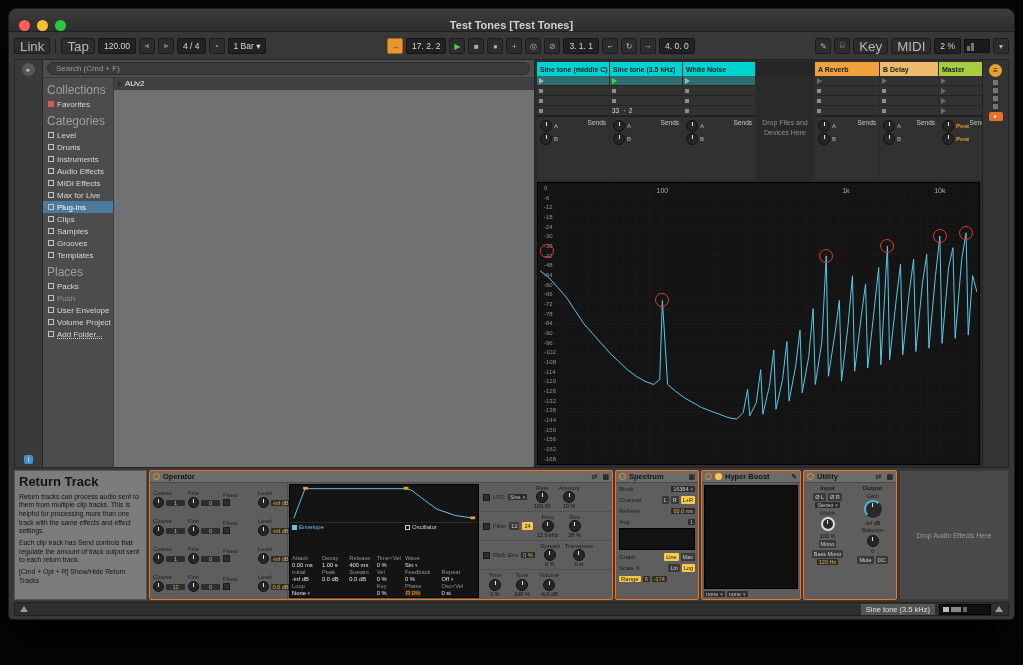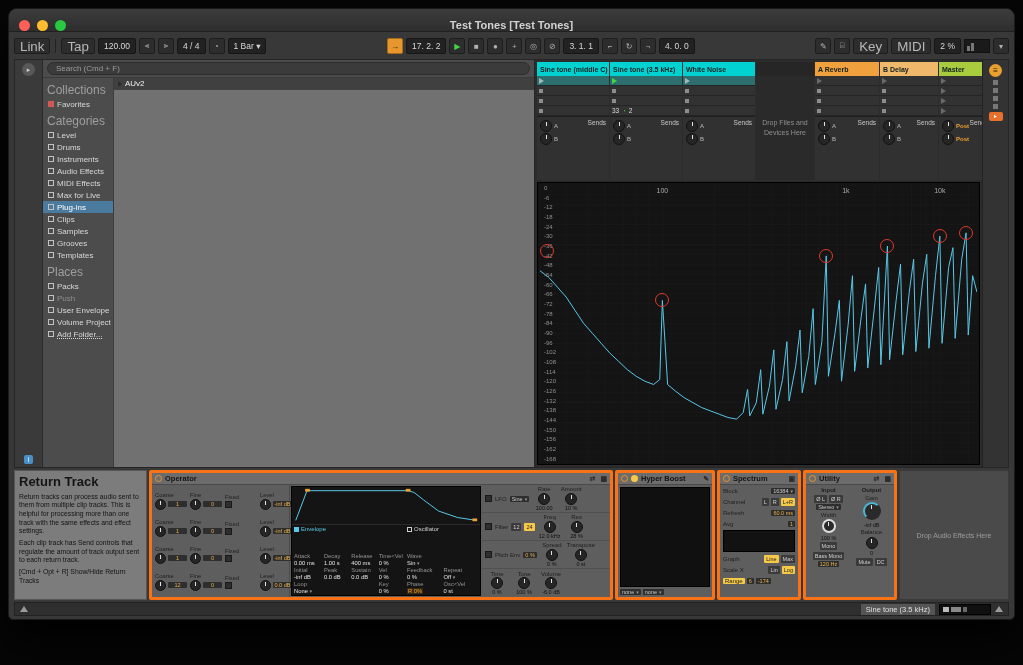--- a/index.html
+++ b/index.html
@@ -81,21 +81,21 @@
 .db-axis span{font-size:6px;color:#8f8f8f;line-height:1}
 .freq-axis{position:absolute;top:2px;left:0;right:0;height:8px;z-index:2}
 .freq-axis span{position:absolute;transform:translateX(-50%);font-size:7px;color:#a8a8a8}
 .anns{position:absolute;inset:0;z-index:3;pointer-events:none}
 .ann{position:absolute;width:14px;height:14px;border:1.6px solid #e03a2c;border-radius:50%;transform:translate(-50%,-50%)}
 
 .device-panel{height:130px;margin:2px 5px 0;display:flex;gap:2px;flex:none;min-width:0}
 .info-box{width:133px;background:#7c7c7c;border:1px solid #565656;color:#141414;font-size:6.8px;line-height:1.28;padding:3px 4px;overflow:hidden;flex:none}
 .info-title{font-size:13px;font-weight:bold;margin-bottom:2px}
 .info-box p{margin-bottom:3px}
-.device{background:#5e5e5e;border:3px solid #f97316;border-radius:2px;display:flex;flex-direction:column;overflow:hidden;flex:none}
+.device{background:#5e5e5e;border:1px solid #f97316;border-radius:2px;display:flex;flex-direction:column;overflow:hidden;flex:none}
 .dev-head{height:12px;background:#6c6c6c;border-bottom:1px solid #4a4a4a;display:flex;align-items:center;gap:3px;padding:0 3px;font-size:7.5px;font-weight:bold;color:#141414;flex:none}
 .pwr{width:7px;height:7px;border:1.5px solid #e8962e;border-radius:50%;flex:none}
 .m4l{width:7px;height:7px;border-radius:50%;background:#f7c948;flex:none}
 .dev-ic{margin-left:auto;font-size:7px;color:#2a2a2a}
 .dev-ic+.dev-ic{margin-left:2px}
 .knob{width:11px;height:11px;border-radius:50%;background:#262626;border:1px solid #121212;position:relative;flex:none}
 .knob::after{content:"";position:absolute;left:calc(50% - .5px);top:1px;width:1px;height:4px;background:#e2e2e2}
 .k12{width:12px;height:12px}.k14{width:14px;height:14px}.k18{width:18px;height:18px}
 .white-arc{border:2px solid #ddd;background:#2a2a2a}
 .cyan-arc{border:2px solid #2a2a2a;border-top-color:#49b8d8;border-left-color:#49b8d8;background:#2a2a2a}
@@ -825,83 +825,83 @@
             <div class="gk">
                   <span class="glabel">Volume</span>
                   <span class="knob k12"></span>
                   <span class="v">-6.0 dB</span>
                 </div>
           </div>
         </div>
       </div>
     </div>
 
+    <div class="device sd">
+      <div class="dev-head">
+        <span class="pwr"></span>
+        <span>Spectrum</span>
+        <span class="dev-ic">▣</span>
+      </div>
+      <div class="sd-row">
+            <span class="sdl">Block</span>
+            <span class="dd">
+              <span>16384</span>
+              <span class="caret">▾</span>
+            </span>
+          </div>
+      <div class="sd-row">
+            <span class="sdl">Channel</span>
+            <span class="btn-g">L</span>
+            <span class="btn-g">R</span>
+            <span class="btn-y">L+R</span>
+          </div>
+      <div class="sd-row">
+            <span class="sdl">Refresh</span>
+            <span class="val-box">60.0 ms</span>
+          </div>
+      <div class="sd-row">
+            <span class="sdl">Avg</span>
+            <span class="val-box">1</span>
+          </div>
+      <div class="sd-display"></div>
+      <div class="sd-row">
+            <span class="sdl">Graph</span>
+            <span class="btn-y">Line</span>
+            <span class="btn-g">Max</span>
+          </div>
+      <div class="sd-row">
+            <span class="sdl">Scale X</span>
+            <span class="btn-g">Lin</span>
+            <span class="btn-y">Log</span>
+          </div>
+      <div class="sd-row">
+            <span class="lbl-y">Range</span>
+            <span class="val-box">6</span>
+            <span class="val-box">-174</span>
+          </div>
+    </div>
+
     <div class="device hb">
       <div class="dev-head">
         <span class="pwr"></span>
         <span class="m4l"></span>
         <span>Hyper Boost</span>
         <span class="dev-ic">✎</span>
       </div>
       <div class="hb-display"></div>
       <div class="hb-foot">
         <span class="dd">
               <span>none</span>
               <span class="caret">▾</span>
             </span>
         <span class="dd">
               <span>none</span>
               <span class="caret">▾</span>
             </span>
       </div>
-    </div>
-
-    <div class="device sd">
-      <div class="dev-head">
-        <span class="pwr"></span>
-        <span>Spectrum</span>
-        <span class="dev-ic">▣</span>
-      </div>
-      <div class="sd-row">
-            <span class="sdl">Block</span>
-            <span class="dd">
-              <span>16384</span>
-              <span class="caret">▾</span>
-            </span>
-          </div>
-      <div class="sd-row">
-            <span class="sdl">Channel</span>
-            <span class="btn-g">L</span>
-            <span class="btn-g">R</span>
-            <span class="btn-y">L+R</span>
-          </div>
-      <div class="sd-row">
-            <span class="sdl">Refresh</span>
-            <span class="val-box">60.0 ms</span>
-          </div>
-      <div class="sd-row">
-            <span class="sdl">Avg</span>
-            <span class="val-box">1</span>
-          </div>
-      <div class="sd-display"></div>
-      <div class="sd-row">
-            <span class="sdl">Graph</span>
-            <span class="btn-y">Line</span>
-            <span class="btn-g">Max</span>
-          </div>
-      <div class="sd-row">
-            <span class="sdl">Scale X</span>
-            <span class="btn-g">Lin</span>
-            <span class="btn-y">Log</span>
-          </div>
-      <div class="sd-row">
-            <span class="lbl-y">Range</span>
-            <span class="val-box">6</span>
-            <span class="val-box">-174</span>
-          </div>
     </div>
 
     <div class="device ut">
       <div class="dev-head">
         <span class="pwr"></span>
         <span>Utility</span>
         <span class="dev-ic">⇄</span>
         <span class="dev-ic">▦</span>
       </div>
       <div class="ut-body">

